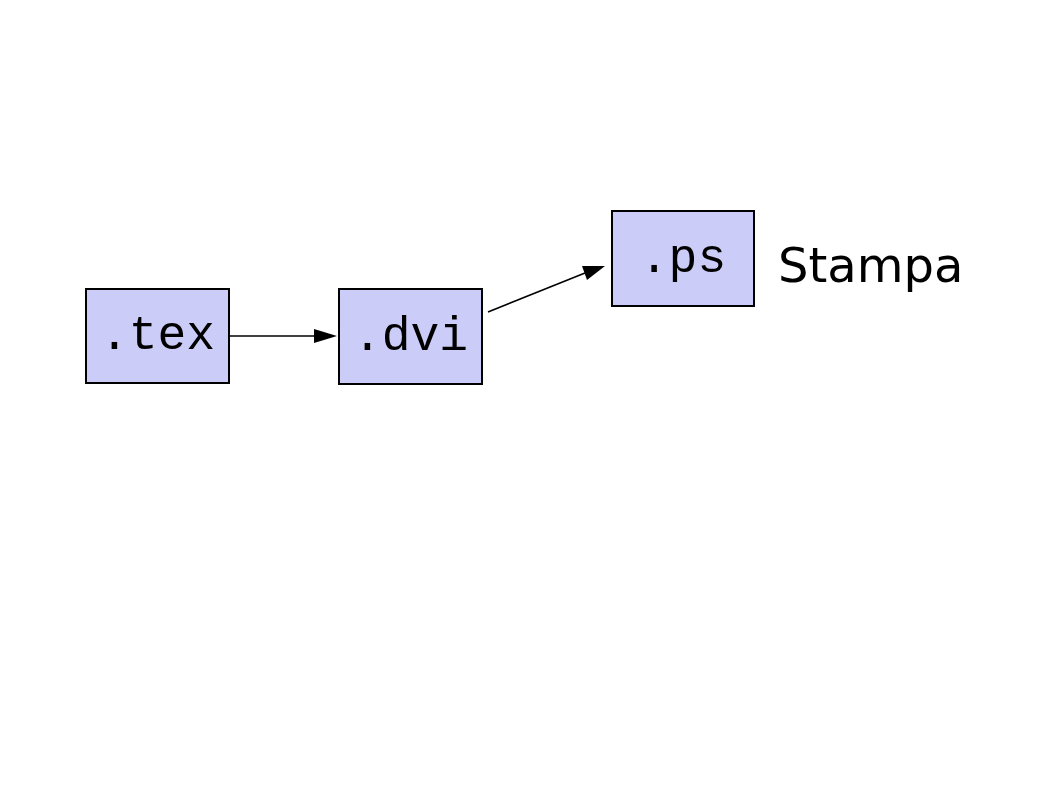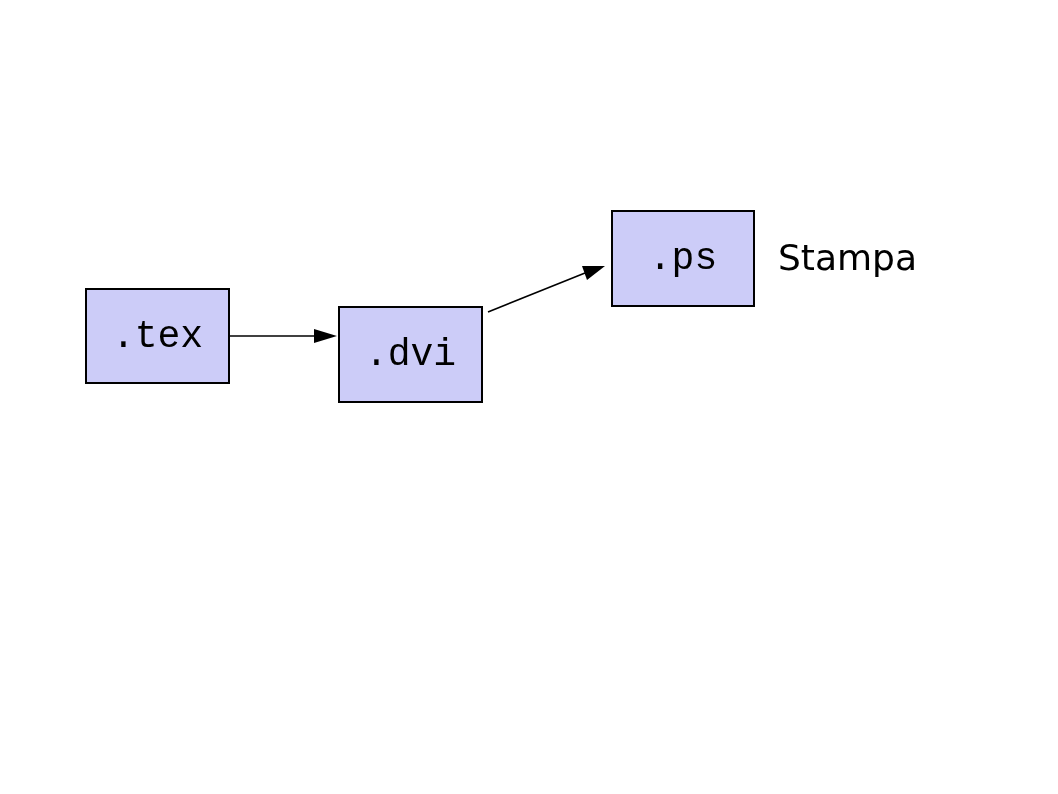--- a/index.html
+++ b/index.html
@@ -25,33 +25,33 @@
   }
   .node {
     position: absolute;
     box-sizing: border-box;
     background: #ccccf8;
     border: 2px solid #000000;
     display: flex;
     align-items: center;
     justify-content: center;
     font-family: "Liberation Mono", monospace;
-    font-size: 38px;
+    font-size: 48px;
     color: #000000;
     white-space: nowrap;
   }
   .node-tex { left: 73px;  top: 288px; width: 145px; height: 96px; margin-left: 12px; }
-  .node-dvi { left: 338px; top: 306px; width: 145px; height: 97px; }
+  .node-dvi { left: 338px; top: 288px; width: 145px; height: 97px; }
   .node-ps  { left: 611px; top: 210px; width: 144px; height: 97px; }
   .annotation {
     position: absolute;
     left: 778px;
     top: 237px;
     font-family: "DejaVu Sans", sans-serif;
-    font-size: 36px;
+    font-size: 48px;
     color: #000000;
     white-space: nowrap;
   }
 </style>
 </head>
 <body>
 
 <div class="canvas">
 
   <svg class="edges" viewBox="0 0 1058 794" xmlns="http://www.w3.org/2000/svg">

